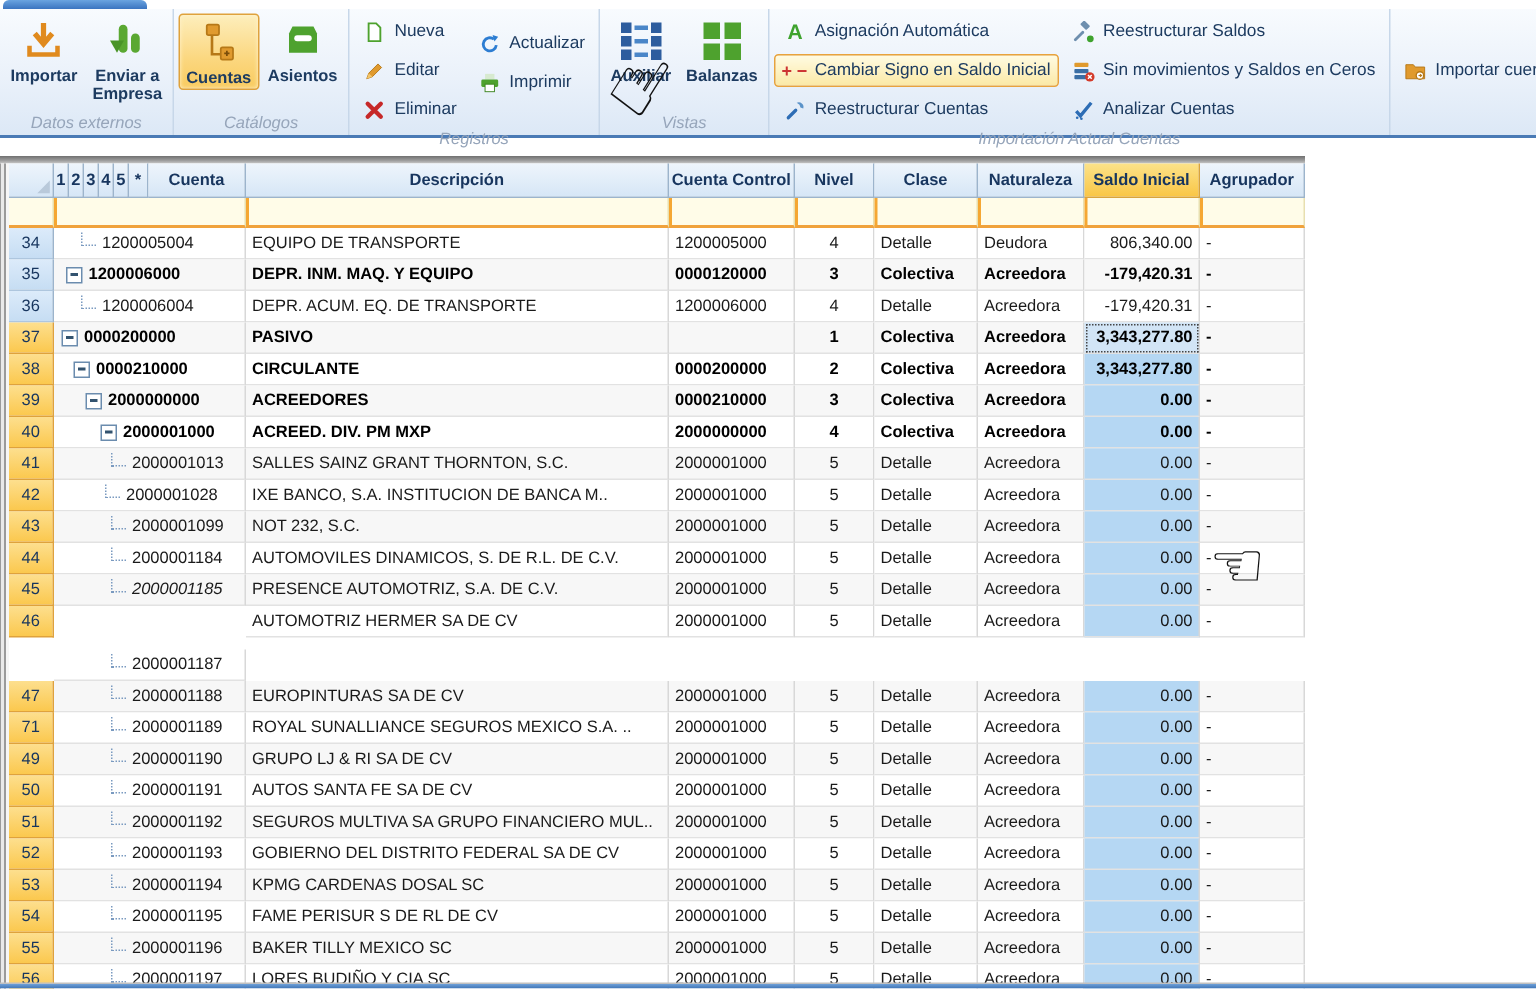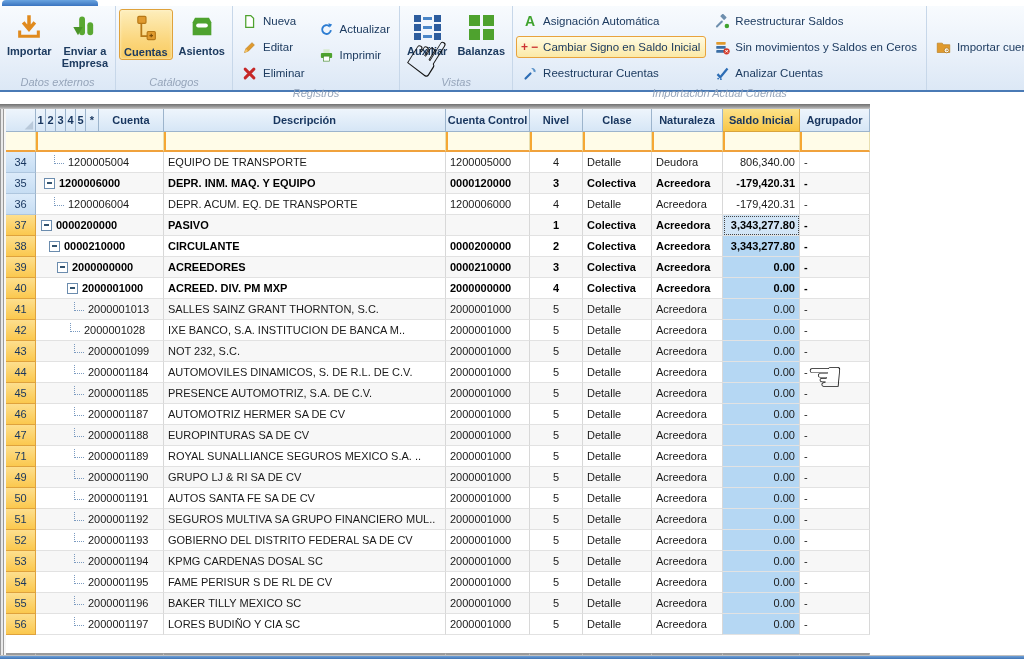--- a/index.html
+++ b/index.html
@@ -458,33 +458,33 @@
             <span>2000001184</span>
           </div>
           <div class="cell">AUTOMOVILES DINAMICOS, S. DE R.L. DE C.V.</div>
           <div class="cell">2000001000</div>
           <div class="cell center">5</div>
           <div class="cell">Detalle</div>
           <div class="cell">Acreedora</div>
           <div class="cell right selblue">0.00</div>
           <div class="cell">-</div>
           <div class="cell numc hl">45</div>
-          <div class="cell stripe" style="grid-column: 2 / 9; padding-left: 38px;">
+          <div class="cell stripe" style="grid-column: 2 / 9; padding-left: 38px; font-style: italic;">
             <span class="elbow"></span>
             <span>2000001185</span>
           </div>
           <div class="cell stripe">PRESENCE AUTOMOTRIZ, S.A. DE C.V.</div>
           <div class="cell stripe">2000001000</div>
           <div class="cell center stripe">5</div>
           <div class="cell stripe">Detalle</div>
           <div class="cell stripe">Acreedora</div>
           <div class="cell right selblue">0.00</div>
           <div class="cell stripe">-</div>
           <div class="cell numc hl">46</div>
-          <div class="cell" style="grid-column: 2 / 9; padding-left: 38px;">
+          <div class="cell" style="grid-column: 2 / 9; padding-left: 38px; margin-top: 29px;">
             <span class="elbow"></span>
             <span>2000001187</span>
           </div>
           <div class="cell">AUTOMOTRIZ HERMER SA DE CV</div>
           <div class="cell">2000001000</div>
           <div class="cell center">5</div>
           <div class="cell">Detalle</div>
           <div class="cell">Acreedora</div>
           <div class="cell right selblue">0.00</div>
           <div class="cell">-</div>

